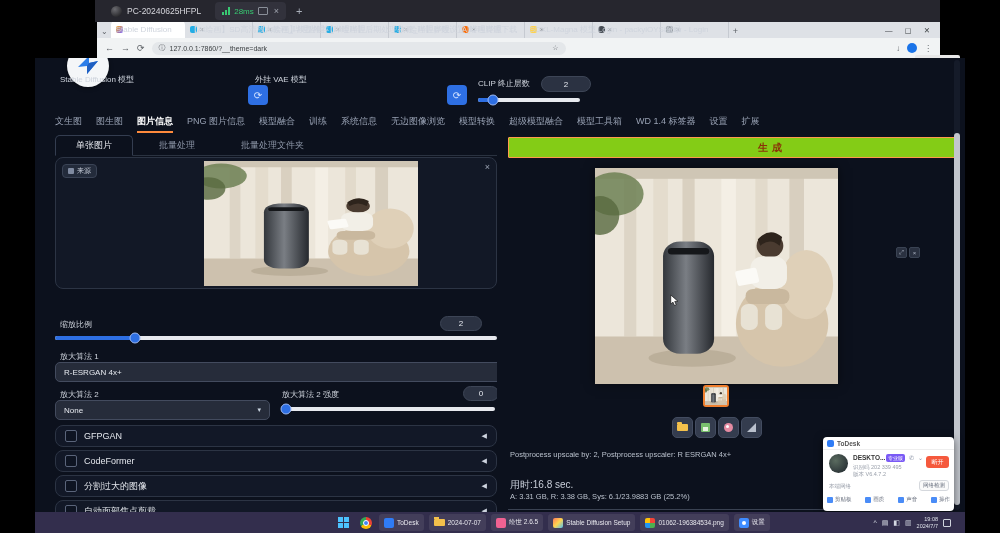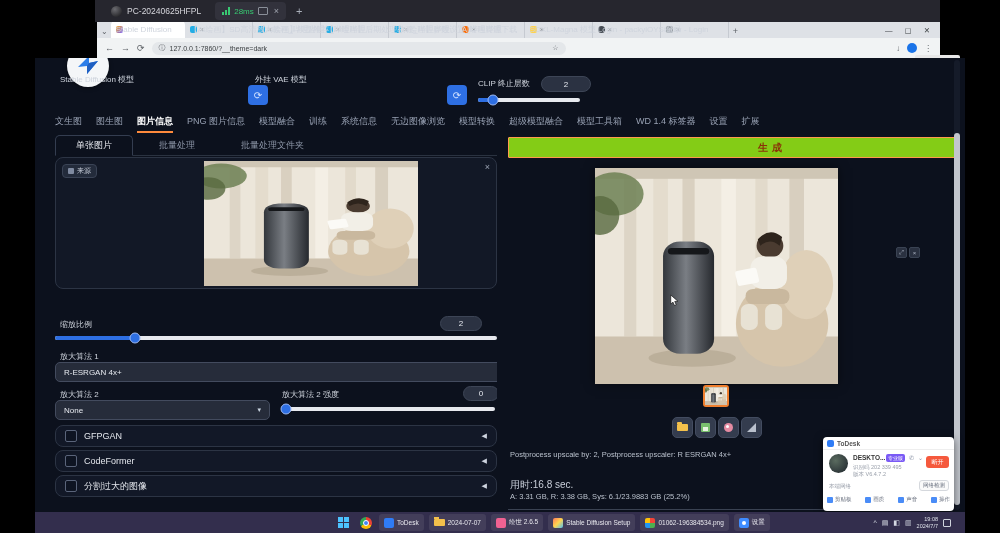--- a/index.html
+++ b/index.html
@@ -406,20 +406,25 @@
       <div class="acc" style="top:315px">
         <span class="chk"></span>
         <span class="t">CodeFormer</span>
         <span class="ar">◀</span>
       </div>
       <div class="acc" style="top:340px">
         <span class="chk"></span>
         <span class="t">分割过大的图像</span>
         <span class="ar">◀</span>
       </div>
+      <div class="acc" style="top:365px">
+        <span class="chk"></span>
+        <span class="t">自动面部焦点剪裁</span>
+        <span class="ar">◀</span>
+      </div>
     </div>
 
     <div class="rcol">
       <div class="gen-btn">
             <span>生成</span>
           </div>
       <div class="tool-sq" style="left:391px;top:112px">
             <span>⤢</span>
           </div>
       <div class="tool-sq" style="left:404px;top:112px">

